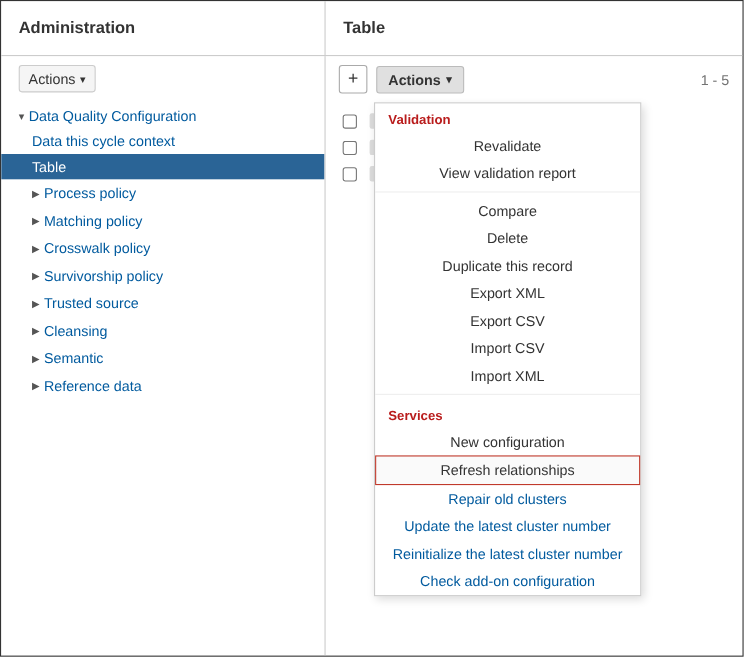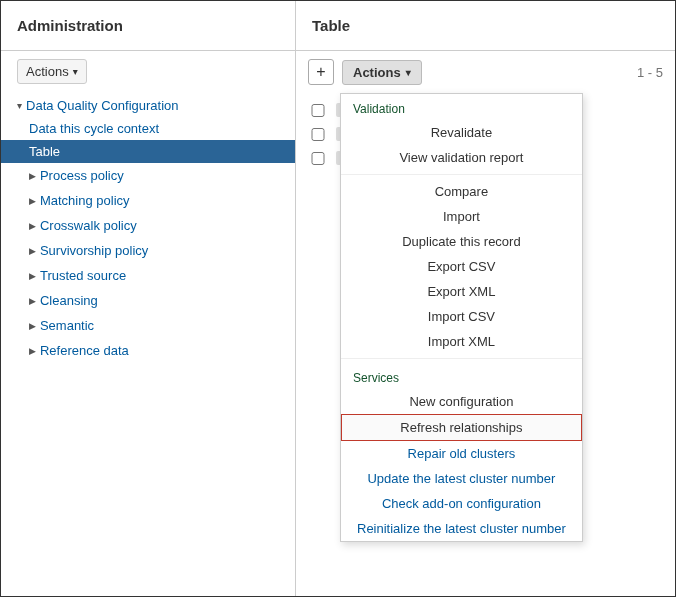--- a/index.html
+++ b/index.html
@@ -184,22 +184,22 @@
       background: #fff;
       border: 1px solid #ccc;
       box-shadow: 2px 3px 8px rgba(0,0,0,0.15);
       z-index: 100;
       min-width: 230px;
     }
 
     .dropdown-section-label {
       padding: 8px 12px 4px 12px;
       font-size: 12px;
-      color: #14532d;
-      font-weight: normal;
+      color: #b91c1c;
+      font-weight: bold;
     }
 
     .dropdown-item {
       display: block;
       width: 100%;
       padding: 5px 16px;
       background: none;
       border: none;
       text-align: center;
       cursor: pointer;
@@ -376,30 +376,30 @@
         <button class="dropdown-item">
           <span>View validation report</span>
         </button>
 
         <hr class="dropdown-divider">
 
         <button class="dropdown-item">
           <span>Compare</span>
         </button>
         <button class="dropdown-item">
-          <span>Import</span>
+          <span>Delete</span>
         </button>
         <button class="dropdown-item">
           <span>Duplicate this record</span>
         </button>
         <button class="dropdown-item">
+          <span>Export XML</span>
+        </button>
+        <button class="dropdown-item">
           <span>Export CSV</span>
-        </button>
-        <button class="dropdown-item">
-          <span>Export XML</span>
         </button>
         <button class="dropdown-item">
           <span>Import CSV</span>
         </button>
         <button class="dropdown-item">
           <span>Import XML</span>
         </button>
 
         <hr class="dropdown-divider">
 
@@ -412,23 +412,23 @@
         <button class="dropdown-item highlighted">
           <span>Refresh relationships</span>
         </button>
         <button class="dropdown-item link-style">
           <span>Repair old clusters</span>
         </button>
         <button class="dropdown-item link-style">
           <span>Update the latest cluster number</span>
         </button>
         <button class="dropdown-item link-style">
+          <span>Reinitialize the latest cluster number</span>
+        </button>
+        <button class="dropdown-item link-style">
           <span>Check add-on configuration</span>
-        </button>
-        <button class="dropdown-item link-style">
-          <span>Reinitialize the latest cluster number</span>
         </button>
 
       </div>
 
     </div>
   </div>
 </div>
 
 </body></html>

